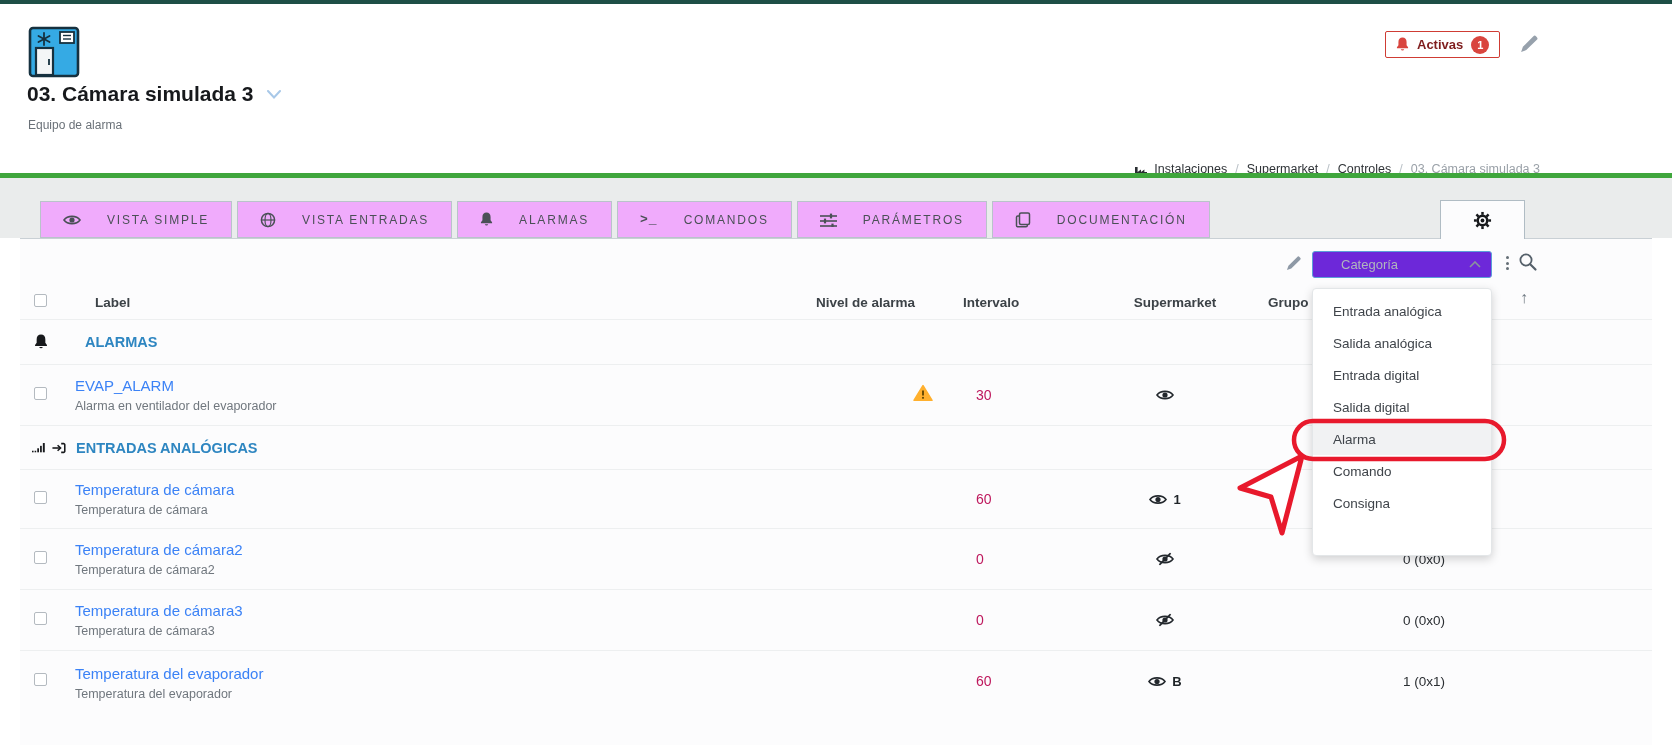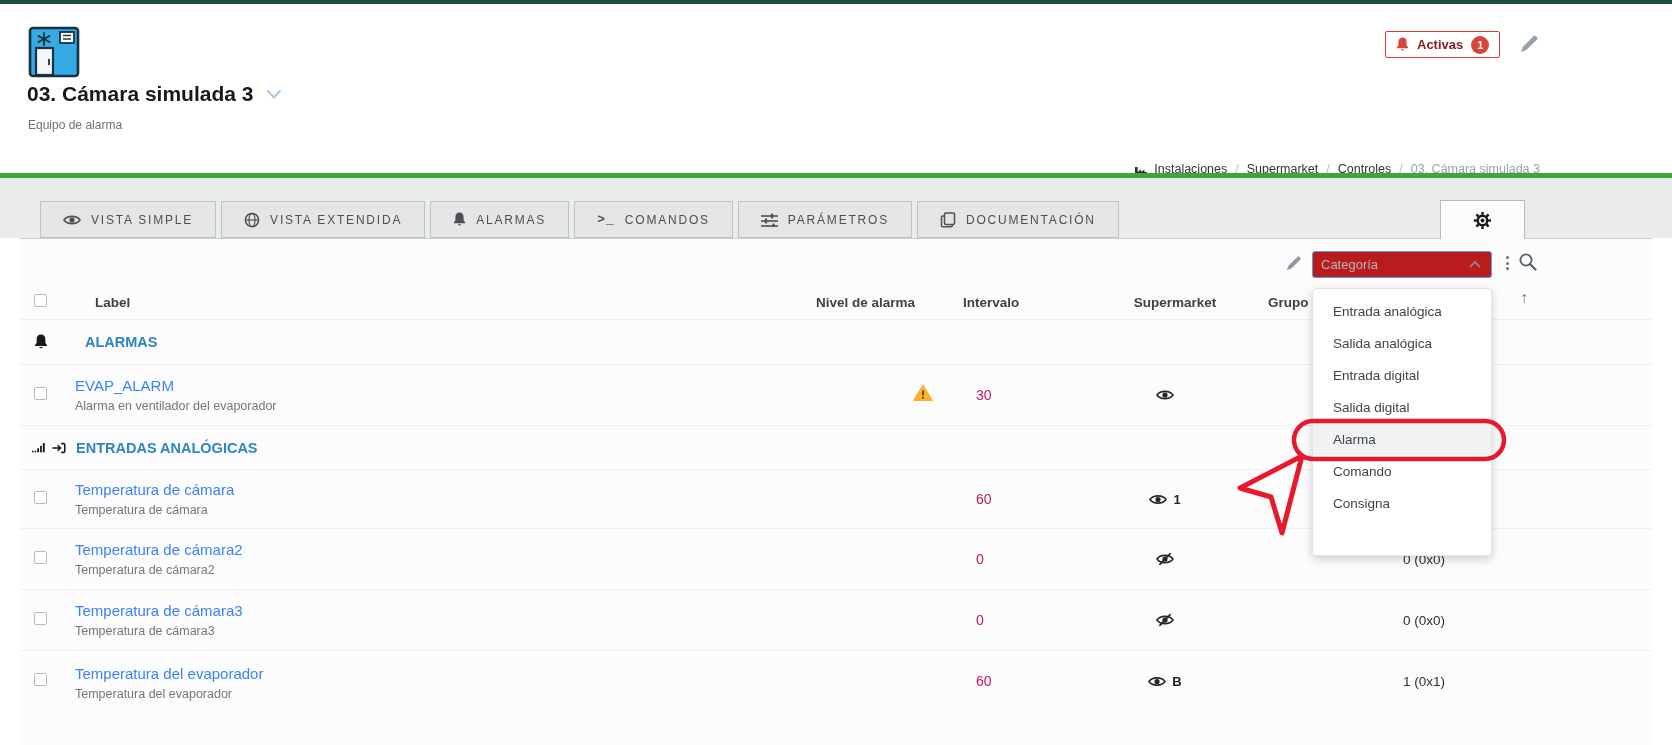--- a/index.html
+++ b/index.html
@@ -28,35 +28,35 @@
   .breadcrumb { position:absolute; right:132px; top:139px; display:flex; align-items:center; font-size:12.5px; color:#2f3337;margin-top:23px; }
   .breadcrumb .sep { color:#b9c0c6; padding:0 8px; }
   .breadcrumb .crumb { cursor:pointer; }
   .breadcrumb .current { color:#9aa1a8; }
   .breadcrumb svg { margin-right:6px; position:relative; top:2px; }
 
   
   .greenbar { position:absolute; top:173px; left:0; width:100%; height:5px; background:#3fa63c; }
   .tabstrip { position:absolute; top:178px; left:0; width:100%; height:60px; background:#eaecec; }
   .tabs { position:absolute; left:40px; top:201px; height:37px; display:flex; gap:5px; }
-  .tab { display:flex; align-items:center; gap:10px; padding:0 22px; background:#e5e5e5;
+  .tab { display:flex; align-items:center; gap:26px; padding:0 22px; background:#f0abfc;
     border:1px solid #b9c3ca; color:#4a5056; font-size:12px; letter-spacing:1.8px; cursor:pointer; white-space:nowrap; }
   .tab svg { flex:none; }
   .gear-tab { position:absolute; left:1440px; top:200px; width:85px; height:39px; background:#fcfcfd;
     border:1px solid #b0bcc4; border-bottom:none; z-index:5; display:flex; align-items:center; justify-content:center; cursor:pointer; }
 
   
   .card { position:absolute; left:20px; top:238px; width:1632px; height:560px; background:#fcfcfd;
     border-top:1px solid #c9d0d5; }
 
   
   .toolbar-edit { position:absolute; left:1266px; top:16px; }
-  .cat-select { position:absolute; left:1292px; top:12px; width:180px; height:27px; background:#b91c1c;
+  .cat-select { position:absolute; left:1292px; top:12px; width:180px; height:27px; background:#6d28d9;
     border:1px solid #5b9fd8; border-radius:3px; display:flex; align-items:center; justify-content:space-between;
-    padding:0 10px 0 8px; cursor:pointer; }
+    padding:0 10px 0 28px; cursor:pointer; }
   .cat-placeholder { font-size:13px; color:#b0b6bd; }
   .kebab { position:absolute; left:1484px; top:17px; width:6px; display:flex; flex-direction:column; gap:2.5px; align-items:center; cursor:pointer; }
   .kebab i { width:3px; height:3px; border-radius:50%; background:#646e76; }
   .search-btn { position:absolute; left:1498px; top:13px; cursor:pointer; }
   .sort-up { position:absolute; left:1500px; top:50px; font-size:16px; color:#707a83; cursor:pointer; }
 
   
   .trows { position:absolute; left:0; top:45px; width:100%; }
   .trow { position:relative; width:100%; border-top:1px solid #edeff0; }
   .trow.first { border-top:none; }
@@ -151,21 +151,21 @@
         <circle cx="9" cy="6" r="2.6" fill="#4a5056"></circle>
       </svg>
       <span>VISTA SIMPLE</span>
     </div>
     <div class="tab">
       <svg width="16" height="16" viewBox="0 0 16 16">
         <circle cx="8" cy="8" r="6.6" fill="none" stroke="#4a5056" stroke-width="1.5"></circle>
         <ellipse cx="8" cy="8" rx="3" ry="6.6" fill="none" stroke="#4a5056" stroke-width="1.2"></ellipse>
         <line x1="1.4" y1="8" x2="14.6" y2="8" stroke="#4a5056" stroke-width="1.2"></line>
       </svg>
-      <span>VISTA EXTENDIDA</span>
+      <span>VISTA ENTRADAS</span>
     </div>
     <div class="tab">
       <svg width="13" height="15" viewBox="0 0 12 14">
         <path d="M6 .5C3.6.5 2.2 2.2 2.2 4.6v3L.8 9.6v.8h10.4v-.8L9.8 7.6v-3C9.8 2.2 8.4.5 6 .5Z" fill="#4a5056"></path>
         <path d="M4.4 11.4a1.7 1.7 0 0 0 3.2 0Z" fill="#4a5056"></path>
       </svg>
       <span>ALARMAS</span>
     </div>
     <div class="tab">
       <span style="font-family:'Liberation Mono',monospace;font-size:13px;font-weight:bold;color:#4a5056;letter-spacing:1px">&gt;_</span>

